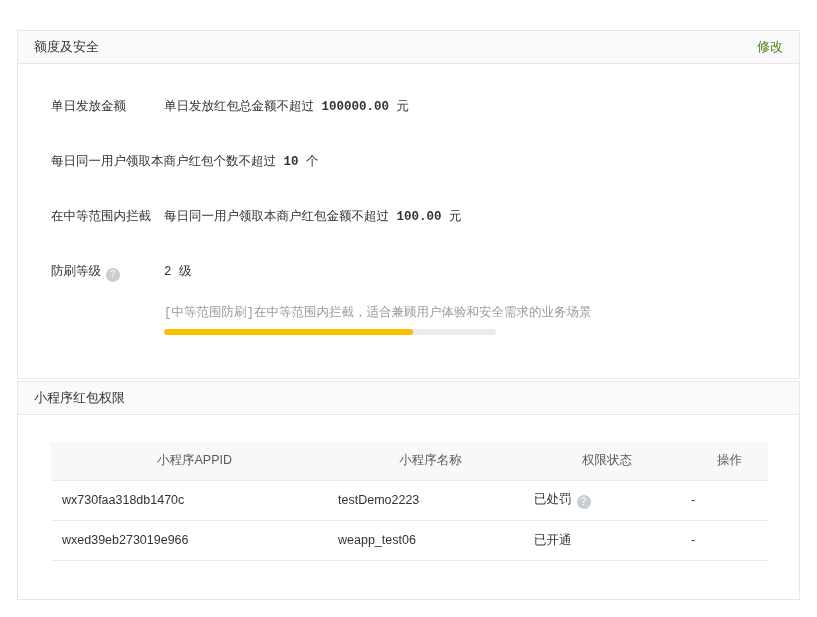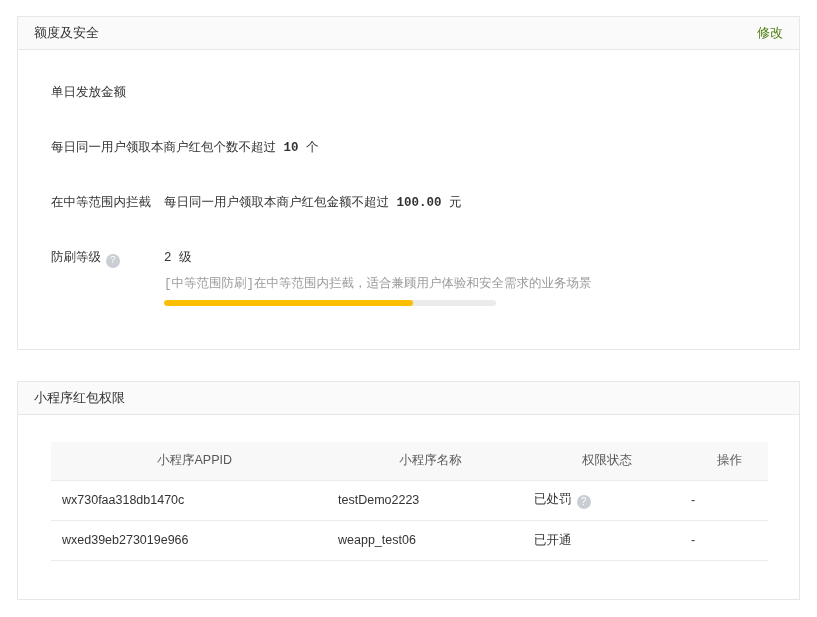--- a/index.html
+++ b/index.html
@@ -11,21 +11,21 @@
     color: #333333;
     -webkit-font-smoothing: antialiased;
   }
   .card {
     position: absolute;
     left: 17px;
     width: 783px;
     background: #ffffff;
     border: 1px solid #e7e7e7;
   }
-  .card-quota { top: 16px; }
+  .card-quota { top: 30px; }
   .card-miniapp { top: 381px; }
   .card-header {
     height: 33px;
     background: #fafafa;
     border-bottom: 1px solid #e7e7e7;
     display: flex;
     align-items: center;
     justify-content: space-between;
     padding: 0 16px;
   }
@@ -54,21 +54,21 @@
     border-radius: 50%;
     background: #c9cdd4;
     color: #ffffff;
     font-size: 10px;
     line-height: 14px;
     text-align: center;
     vertical-align: -2px;
     cursor: pointer;
   }
   .anti-fraud-value { flex: 1; }
-  .af-level { line-height: 18px; margin-bottom: 9px; }
+  .af-level { line-height: 18px; margin-bottom: 24px; }
   .af-hint { color: #9b9b9b; line-height: 17px; margin-bottom: 7px; }
   .progress-track {
     width: 332px;
     height: 6px;
     border-radius: 3px;
     background: #ebebeb;
     overflow: hidden;
   }
   .progress-fill {
     height: 100%;
@@ -109,20 +109,21 @@
 
 <div class="card card-quota">
   <div class="card-header">
     <span class="card-title">额度及安全</span>
     <a class="edit-link">修改</a>
   </div>
   <div class="card-body-quota">
 
     <div class="info-row">
       <span class="row-label">单日发放金额</span>
+      <span class="row-value"><span>单日发放红包总金额不超过 </span><b>100000.00</b><span> 元</span></span>
     </div>
 
     <div class="info-row">
       <span class="row-value"><span>每日同一用户领取本商户红包个数不超过 </span><b>10</b><span> 个</span></span>
     </div>
 
     <div class="info-row">
       <span class="row-label">在中等范围内拦截</span>
       <span class="row-value"><span>每日同一用户领取本商户红包金额不超过 </span><b>100.00</b><span> 元</span></span>
     </div>

